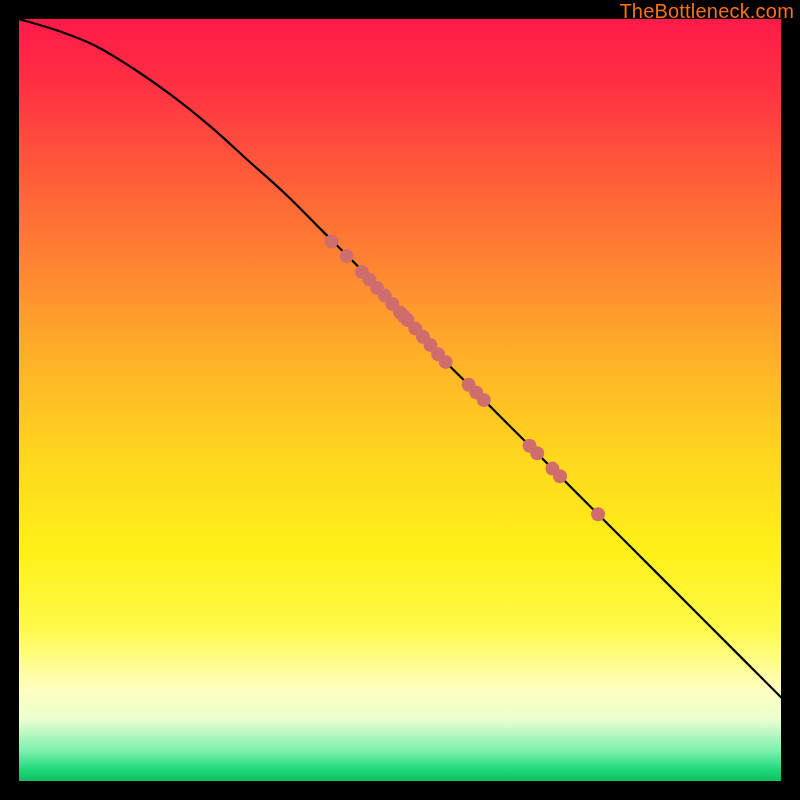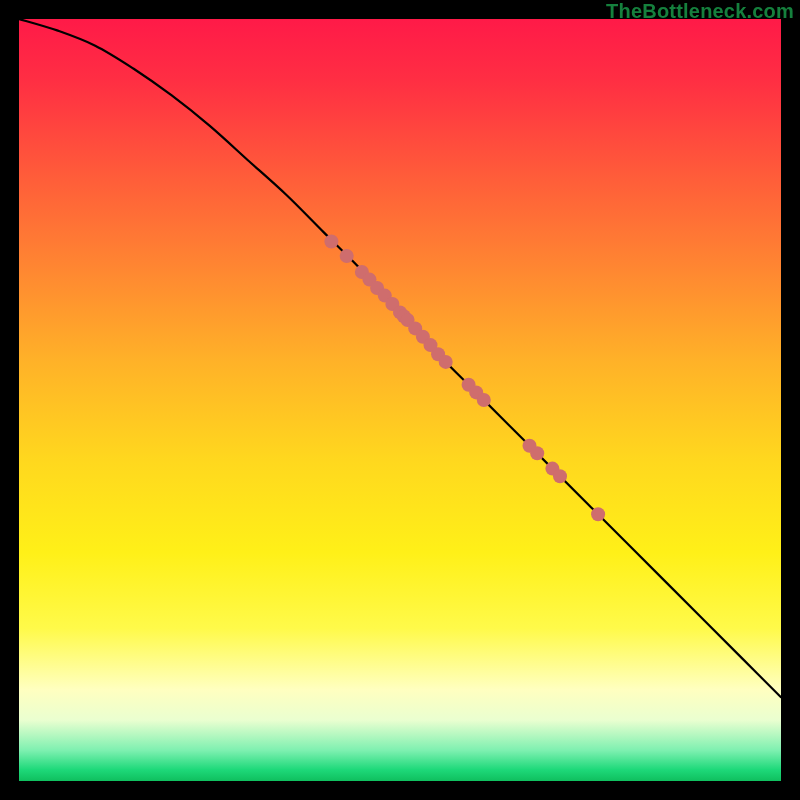--- a/index.html
+++ b/index.html
@@ -46,23 +46,23 @@
     position: absolute;
     left: 0;
     top: 0;
     width: 762px;
     height: 762px;
   }
   .watermark {
     position: absolute;
     top: 0px;
     right: 6px;
-    color: #15803d;
+    color: #f97316;
     font-size: 20px;
-    font-weight: 700;
+    font-weight: 400;
     letter-spacing: 0.2px;
     user-select: none;
   }
 </style>
 </head>
 <body>
 
 <div class="frame">
   <div class="gradient"></div>
   <svg class="overlay" viewBox="0 0 762 762">

